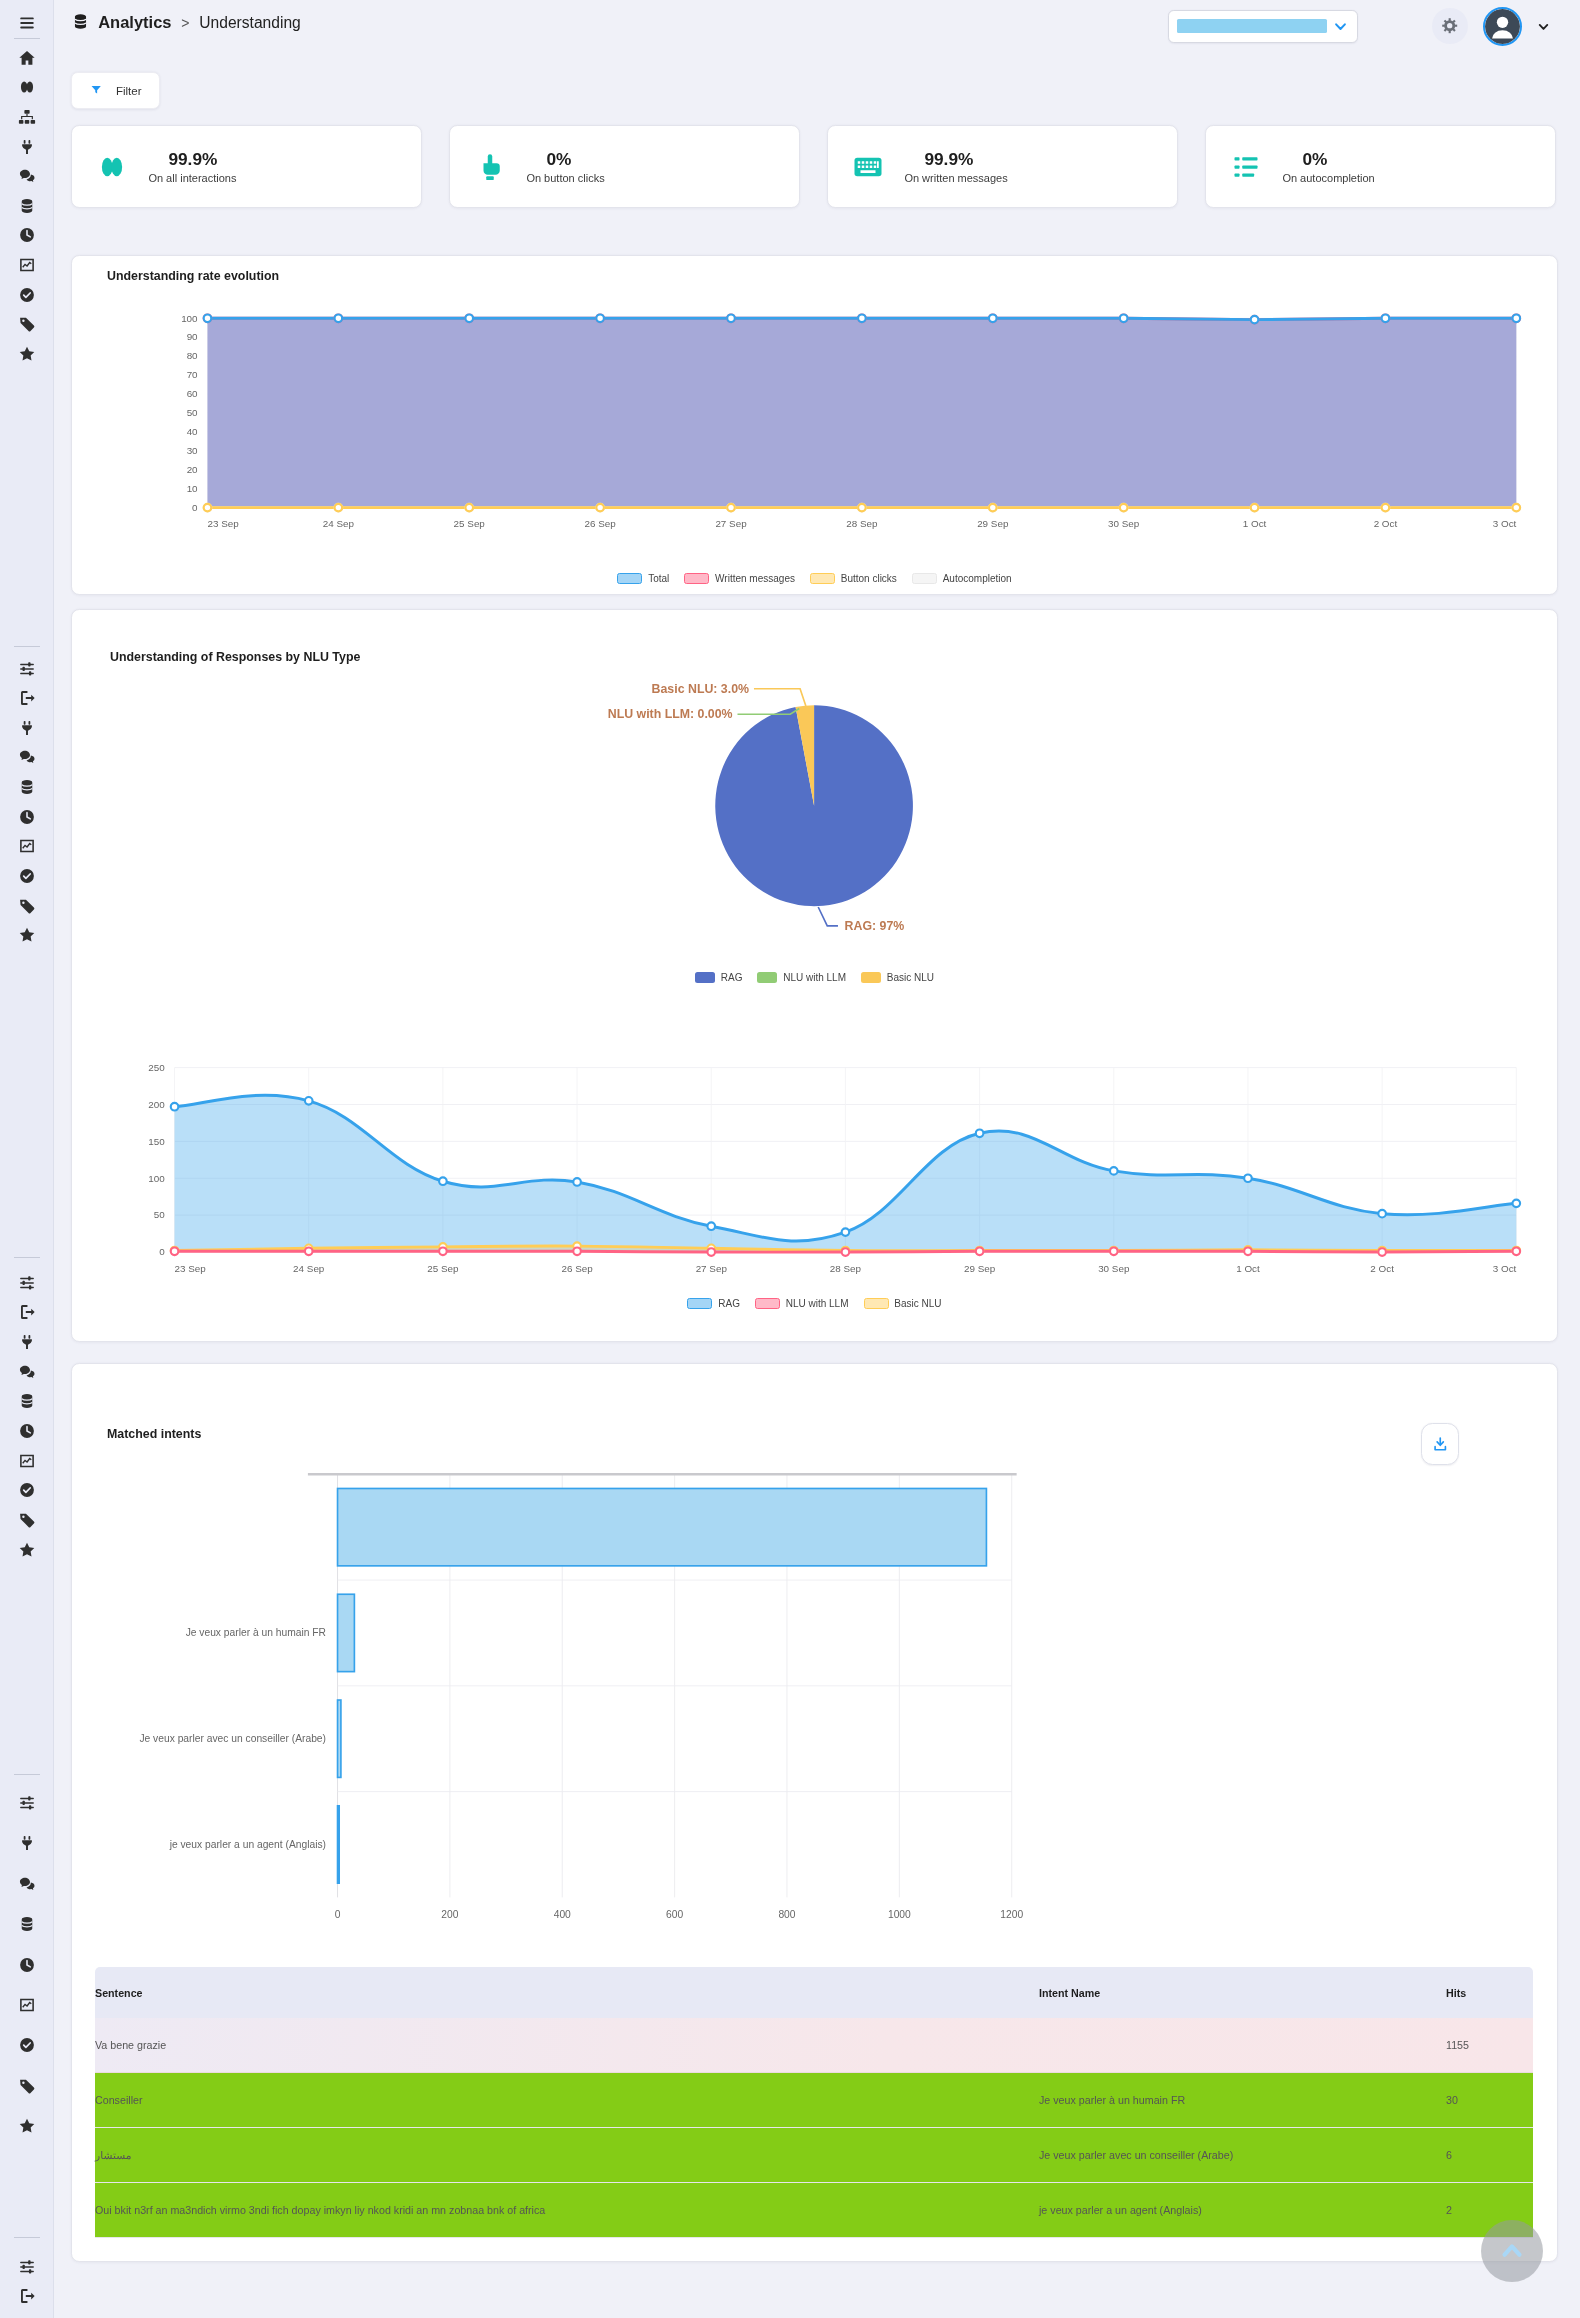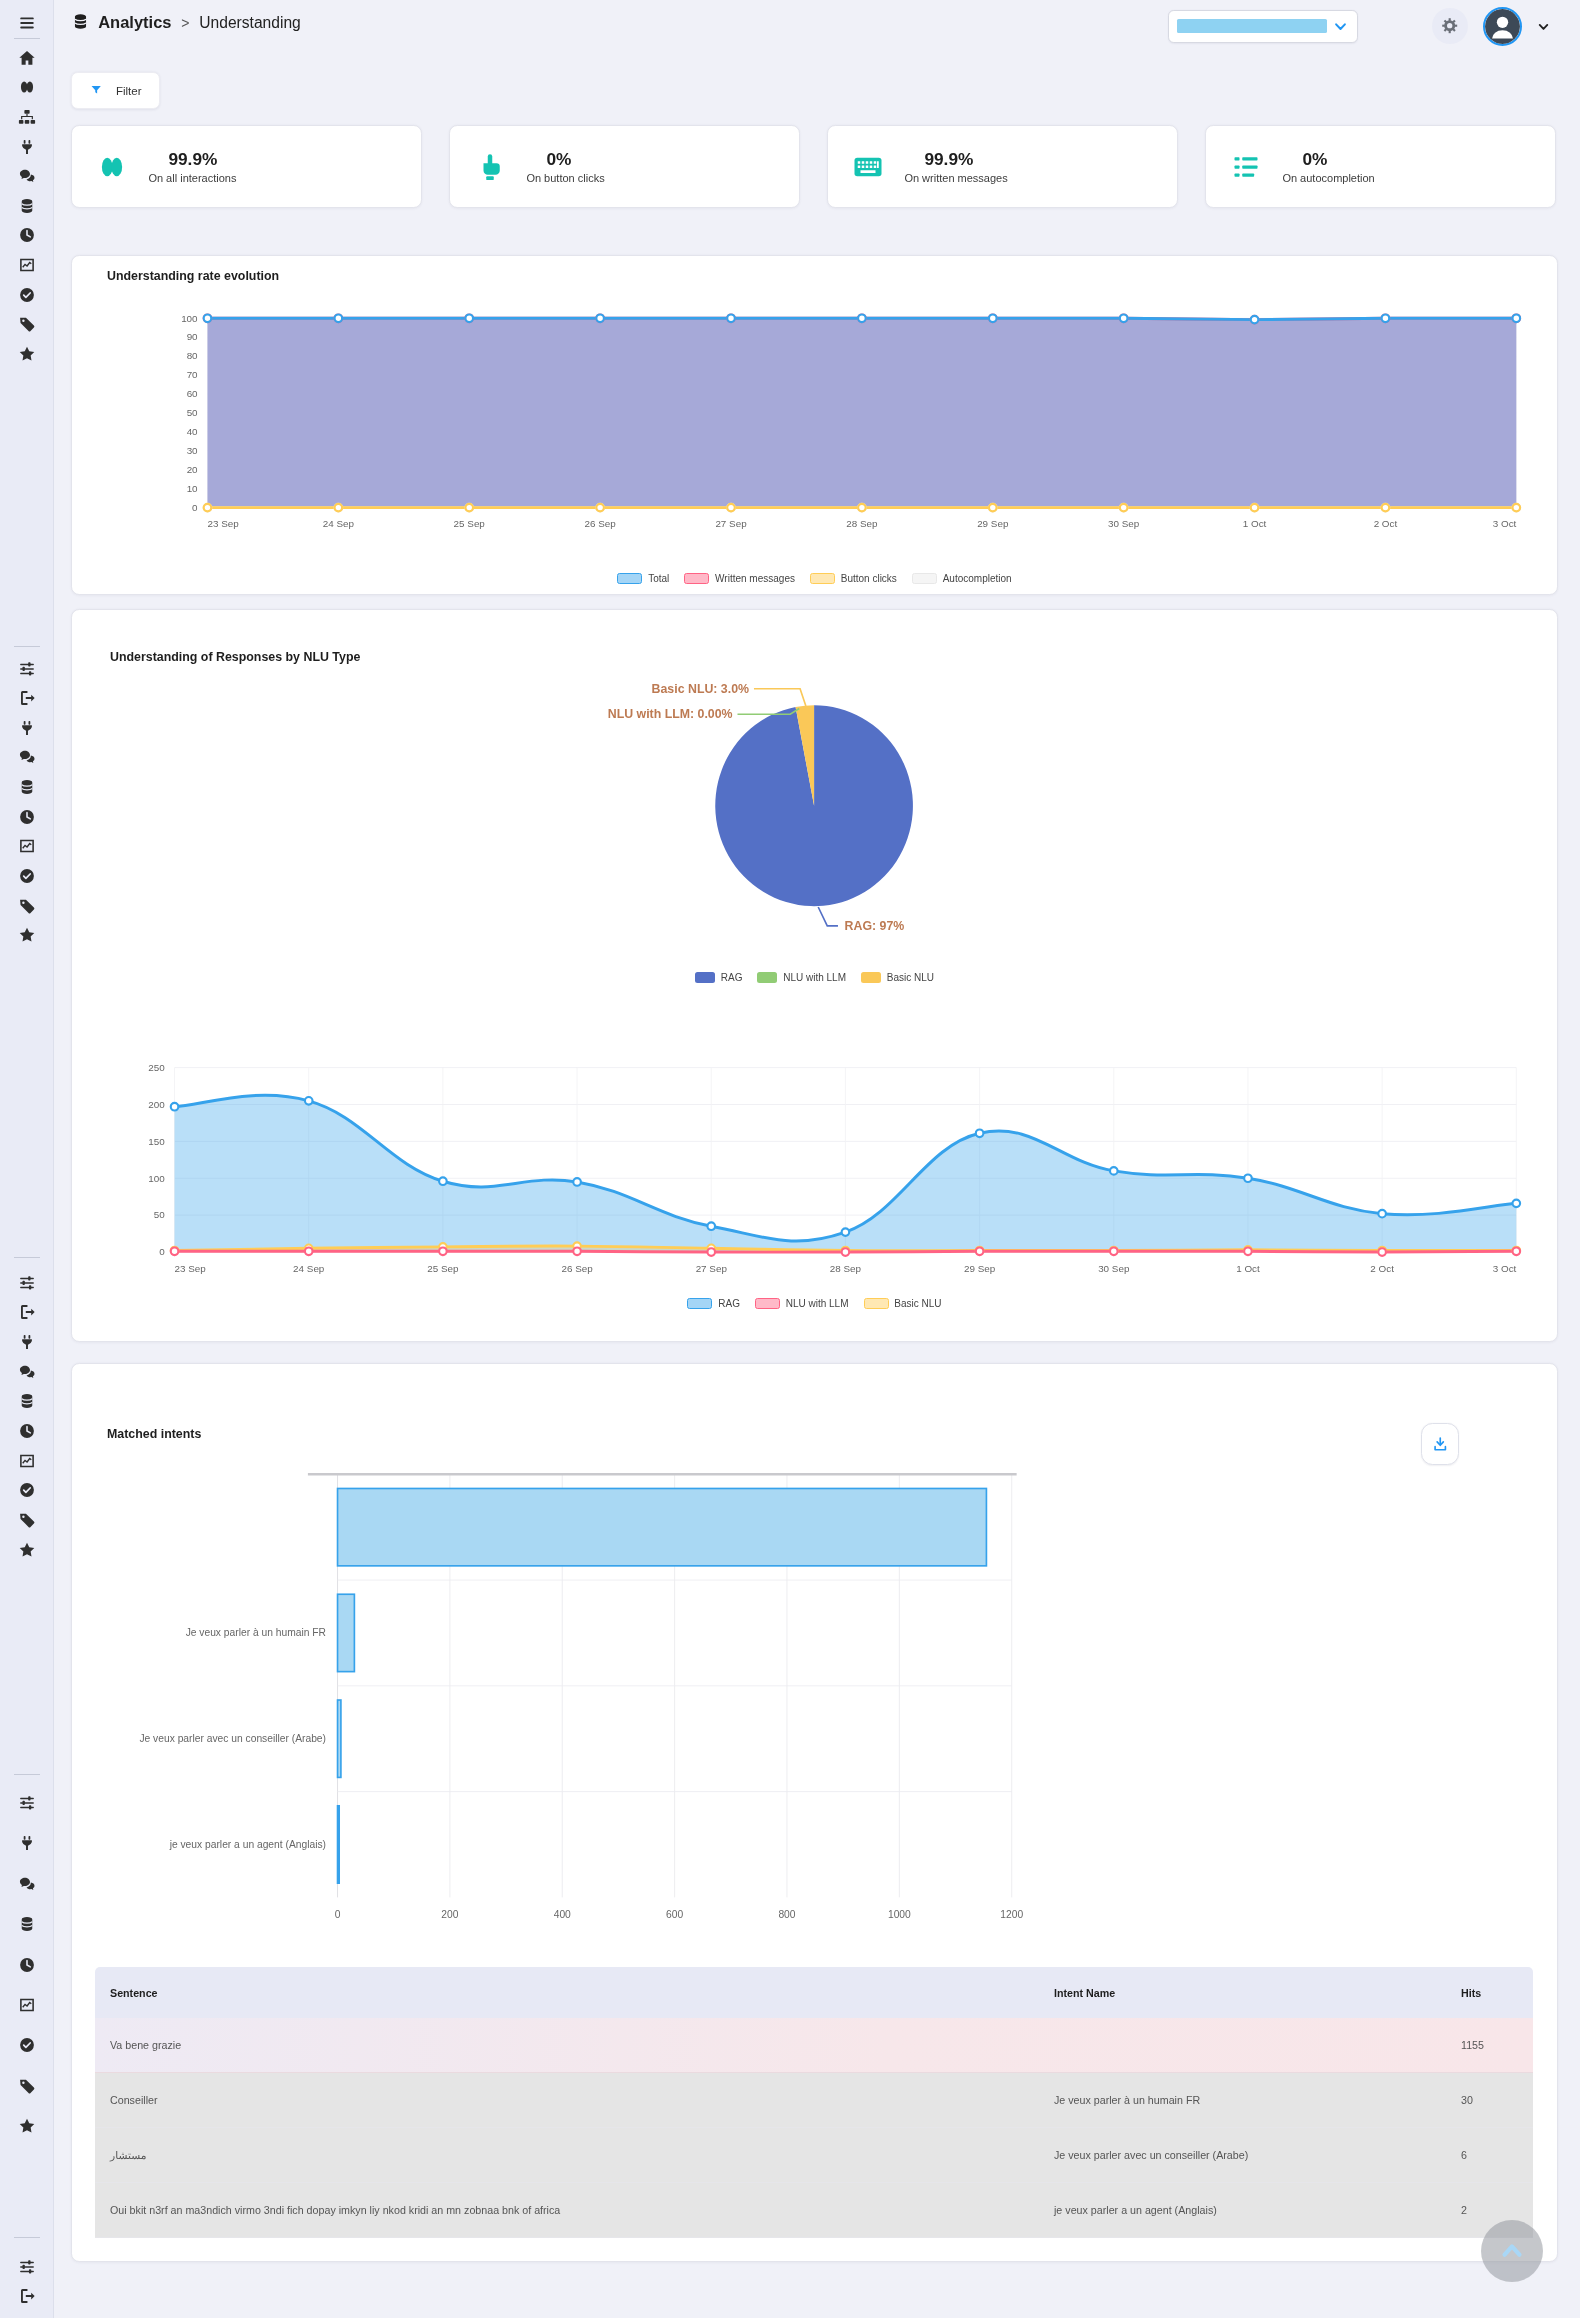--- a/index.html
+++ b/index.html
@@ -36,23 +36,23 @@
   
   .legend{position:absolute;left:0;width:100%;display:flex;justify-content:center;gap:15px;}
   .lg-item{display:flex;align-items:flex-start;gap:5.8px;font-size:10px;color:#444;cursor:pointer;}
   .lg-box{width:25px;height:10.7px;border-radius:2.5px;box-sizing:border-box;}
   .lg-box.solid{width:20px;}
   
   #dl-btn{position:absolute;left:1349px;top:59px;width:36px;height:40px;background:#fff;border:0.8px solid #dfe1ea;border-radius:11.5px;display:flex;align-items:center;justify-content:center;cursor:pointer;box-shadow:0 0.8px 1.6px rgba(40,40,80,.07);}
   
   #intents-table{position:absolute;left:23px;top:603px;width:1438px;font-size:10.7px;}
   .trow{display:grid;grid-template-columns:944px 407px 88px;align-items:center;}
-  .trow>div{padding-left:15px;box-sizing:border-box;}
+  .trow>div{padding-left:0;box-sizing:border-box;}
   #thead{height:51px;background:#e7e9f5;border-radius:5px 5px 0 0;font-weight:700;color:#1e1e1e;}
-  .tr-data{height:54px;color:#555;background:#e5e5e5;border-bottom:0.8px solid #e6e6ea;}
+  .tr-data{height:54px;color:#555;background:#84cc16;border-bottom:0.8px solid #e6e6ea;}
   .tr-data.hl{background:linear-gradient(90deg,#eeeaf4 0%,#f7e7ea 55%,#f8e6e9 100%);border-bottom:0.8px solid #eadadf;}
   
   #scroll-top{position:absolute;left:1481px;top:2220px;width:62px;height:62px;border-radius:50%;background:rgba(150,153,160,.55);display:flex;align-items:center;justify-content:center;cursor:pointer;}
   svg text{font-family:"Liberation Sans",sans-serif;}
 </style>
 </head>
 <body>
 
 <nav id="sidebar">
     <div class="side-div" style="top: 38px;"></div>

